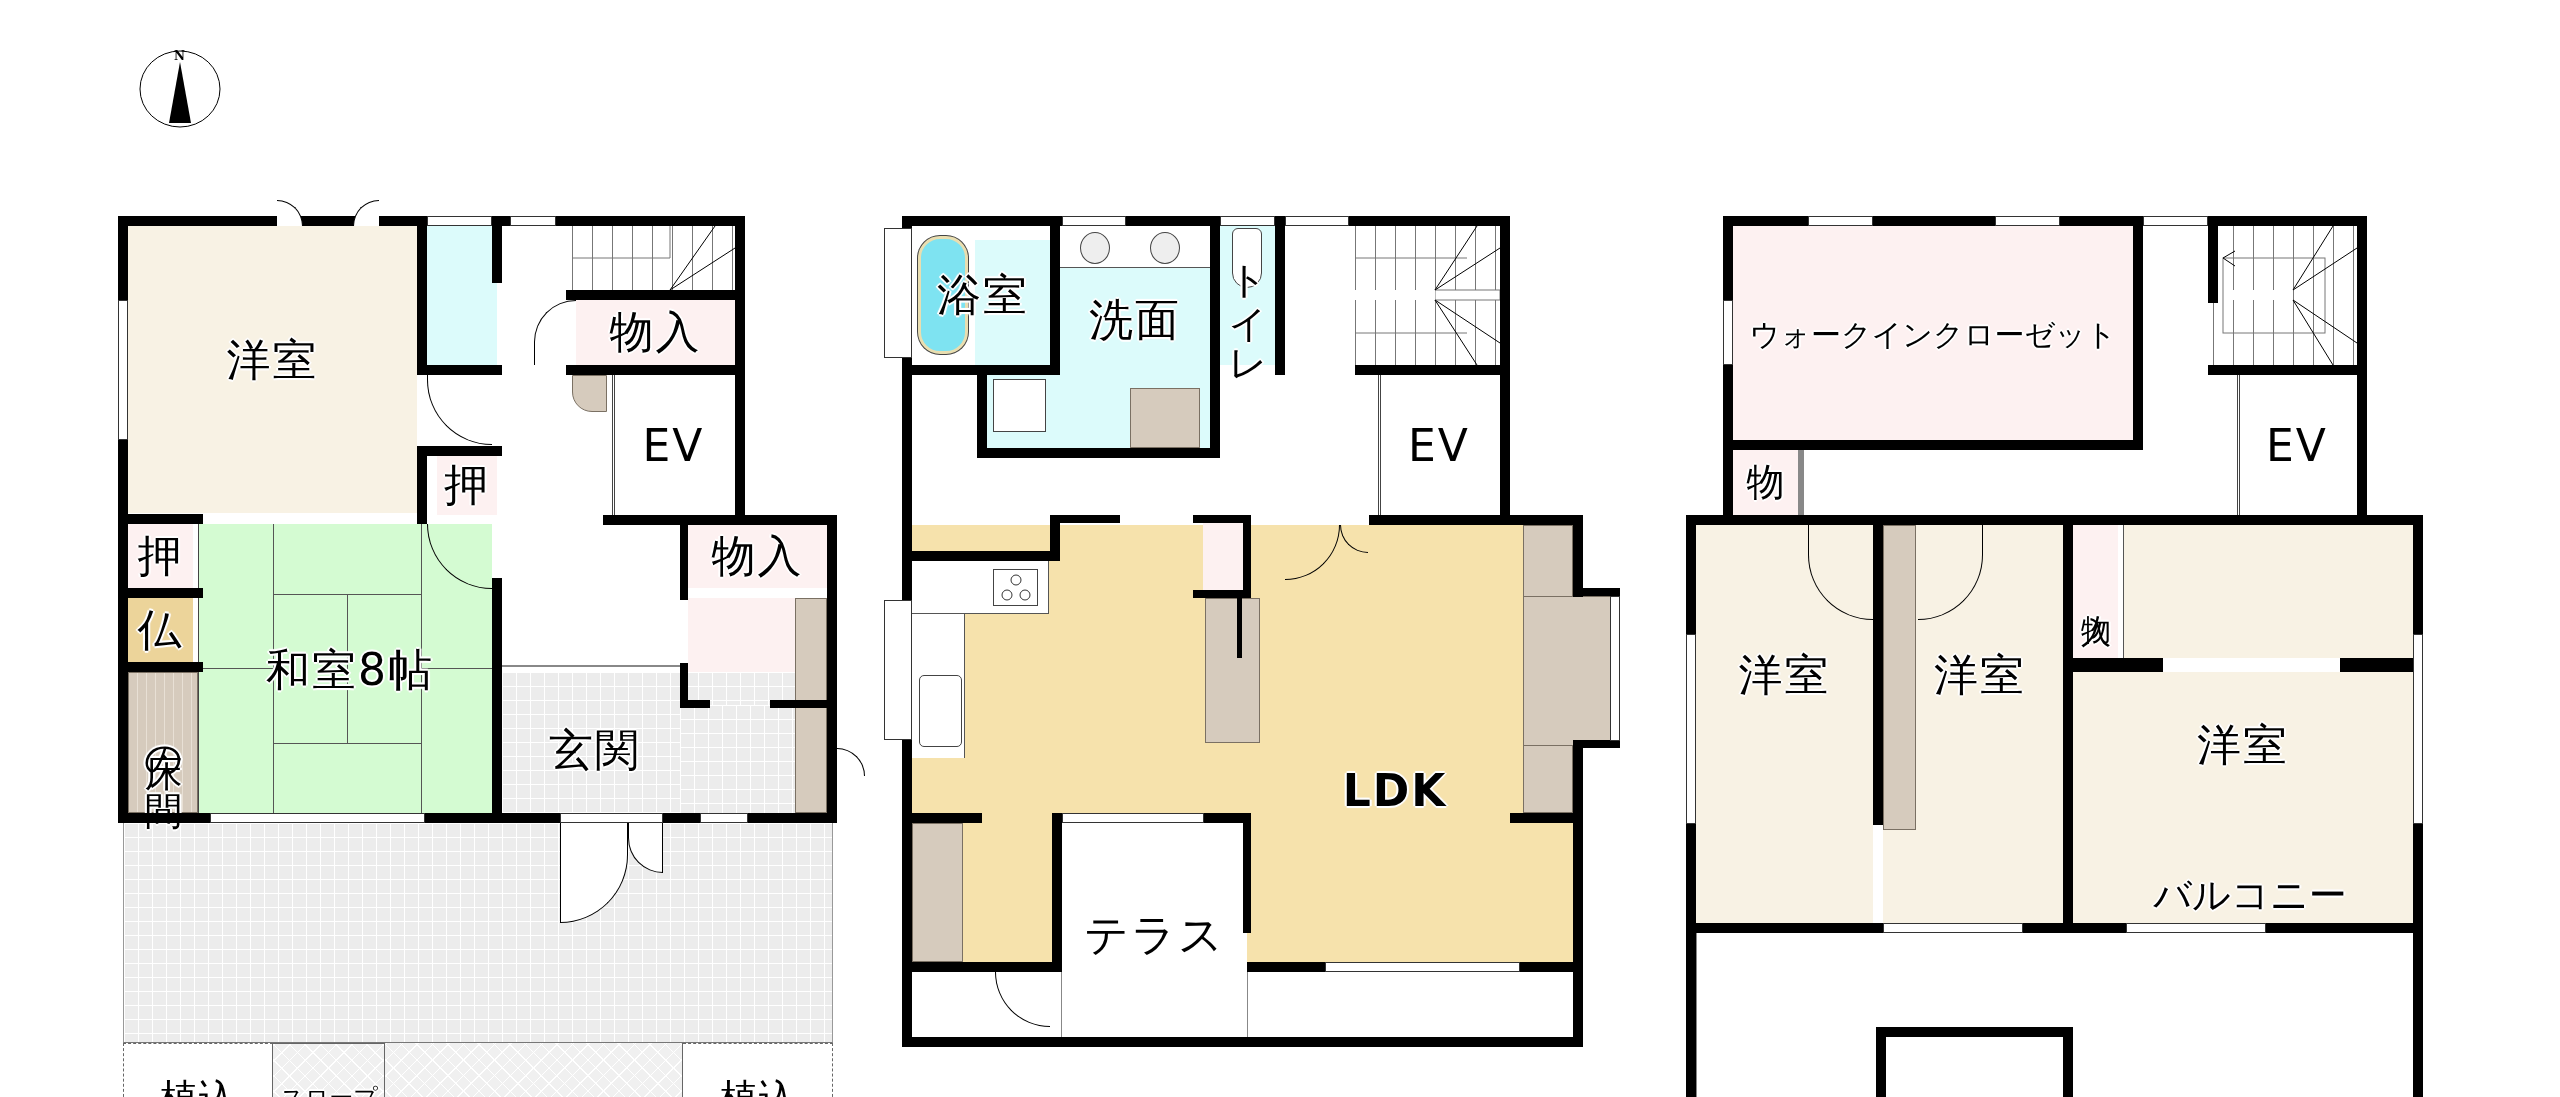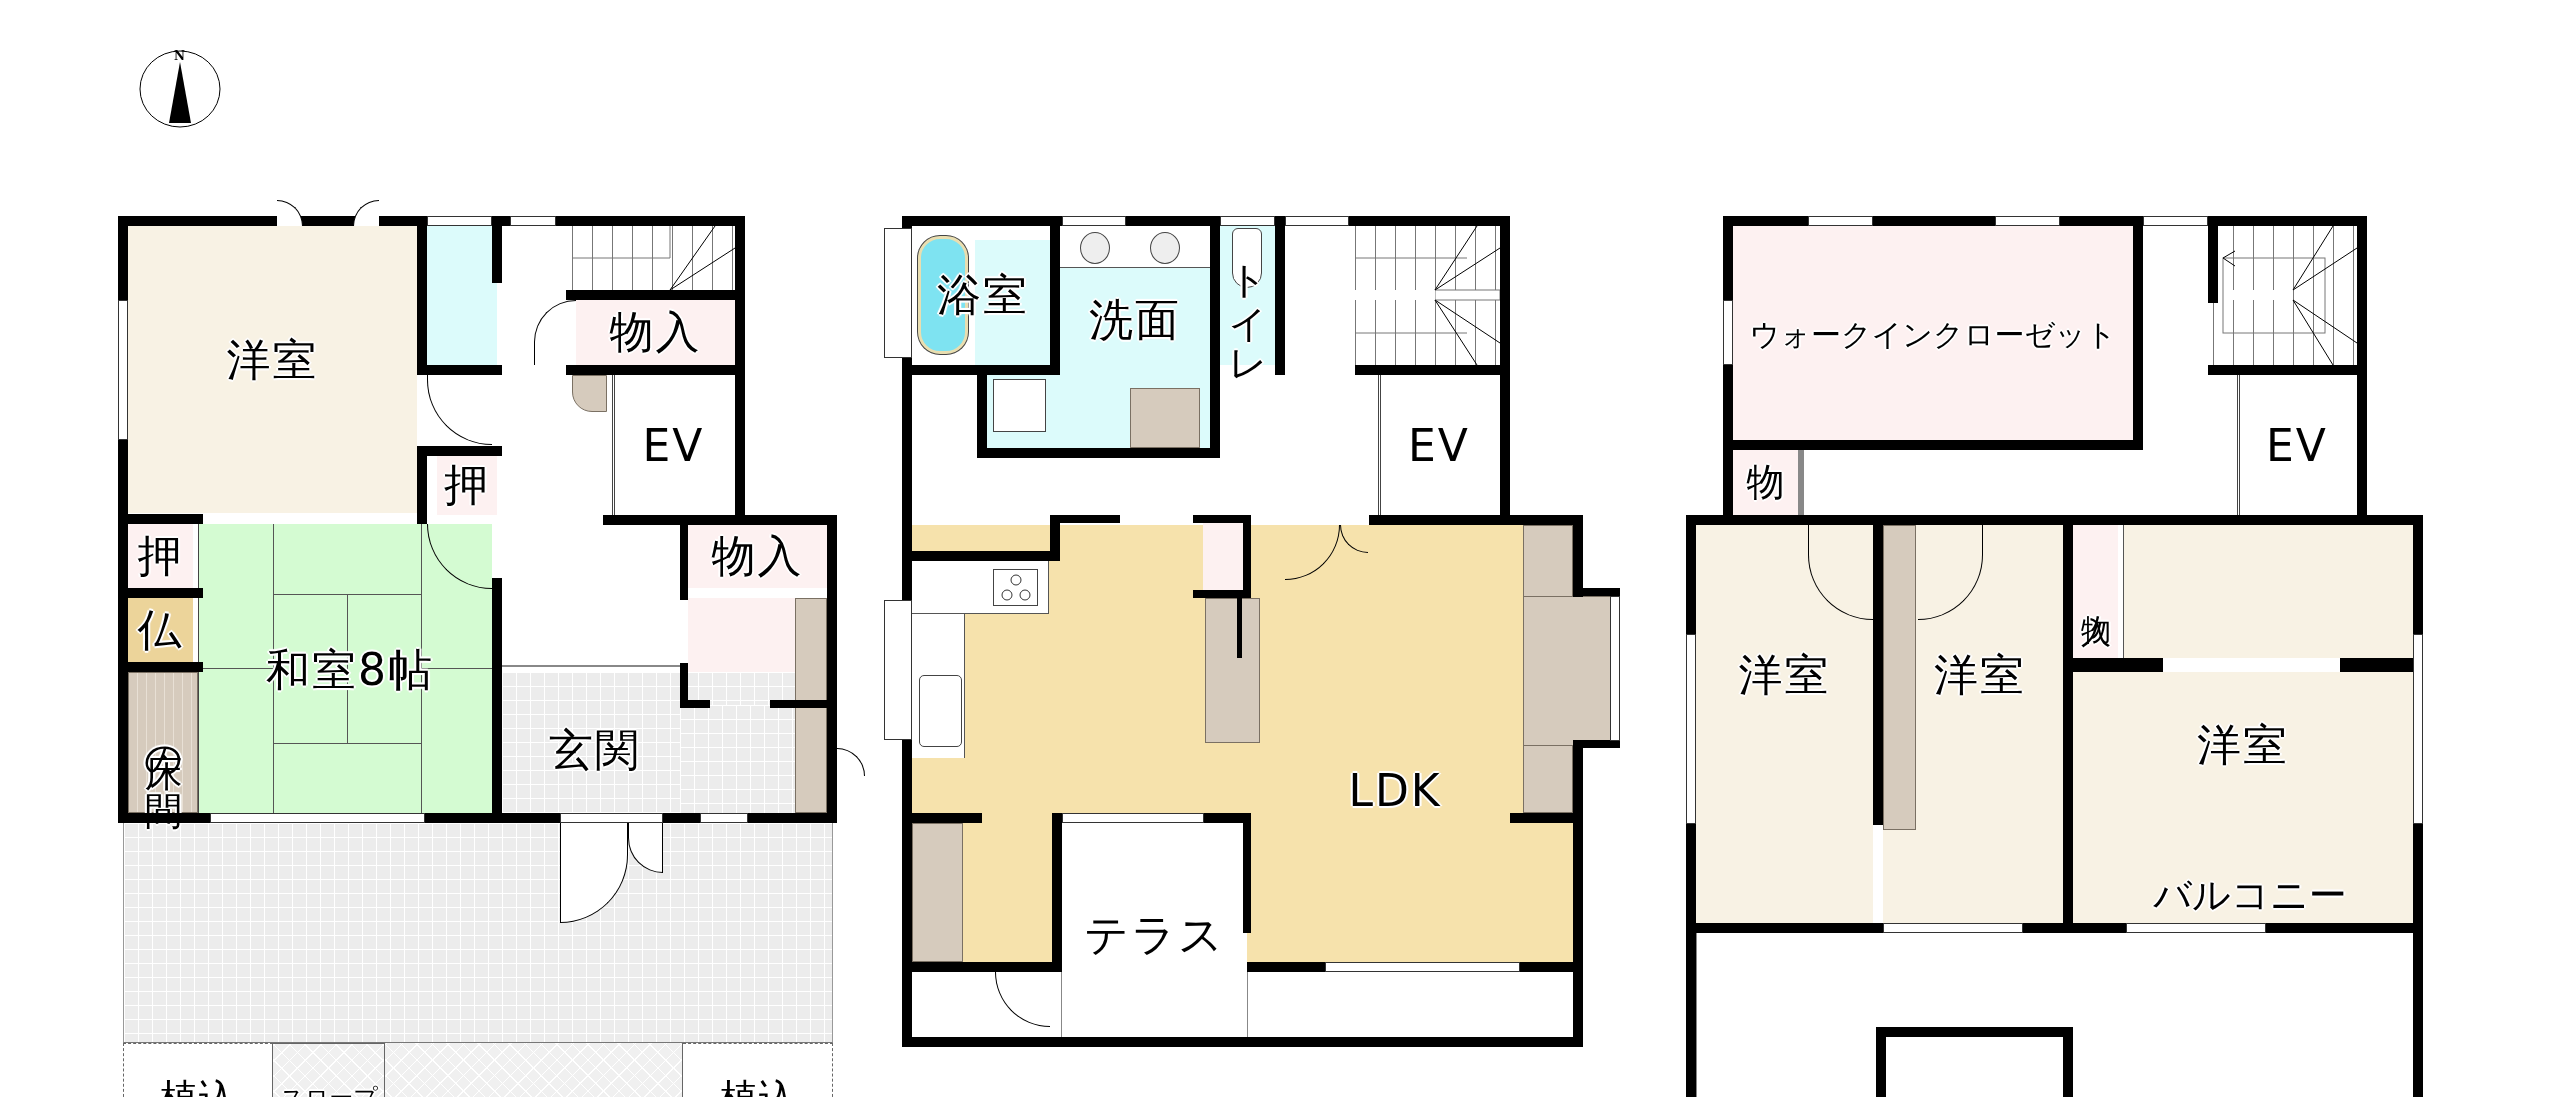--- a/index.html
+++ b/index.html
@@ -196,21 +196,21 @@
         <circle cx="31" cy="25" r="5" fill="none" stroke="#333"></circle>
       </svg>
   </div>
   <div class="abs" style="left:919px;top:675px;width:43px;height:72px;border:1px solid #444;border-radius:5px;background:#fff;"></div>
   <div class="room pink" style="left:1203px;top:523px;width:40px;height:67px;"></div>
   <div class="room tan" style="left:1205px;top:598px;width:55px;height:145px;"></div>
   <div class="wall" style="left:1237px;top:598px;width:5px;height:60px;"></div>
   <div class="room tan" style="left:1523px;top:525px;width:50px;height:288px;"></div>
   <div class="room tan" style="left:1523px;top:596px;width:97px;height:150px;"></div>
   <div class="room tan" style="left:912px;top:823px;width:51px;height:139px;"></div>
-  <div class="lbl big" style="left:1330px;top:755px;width:130px;height:70px;">LDK</div>
+  <div class="lbl big" style="left:1330px;top:755px;width:130px;height:70px;font-weight:bold;">LDK</div>
 
   <div class="room" style="left:1062px;top:823px;width:185px;height:214px;background:#fff;"></div>
   <div class="lbl big" style="left:1062px;top:900px;width:185px;height:70px;">テラス</div>
   <div class="room" style="left:912px;top:972px;width:150px;height:65px;background:#fff;border-right:1px solid #888;"></div>
   <div class="room" style="left:1247px;top:972px;width:326px;height:65px;background:#fff;border-left:1px solid #888;"></div>
 
   <div class="wall" style="left:902px;top:216px;width:608px;height:10px;"></div>
   <div class="wall" style="left:902px;top:216px;width:10px;height:830px;"></div>
   <div class="wall" style="left:902px;top:1037px;width:681px;height:10px;"></div>
   <div class="wall" style="left:1573px;top:515px;width:10px;height:82px;"></div>

